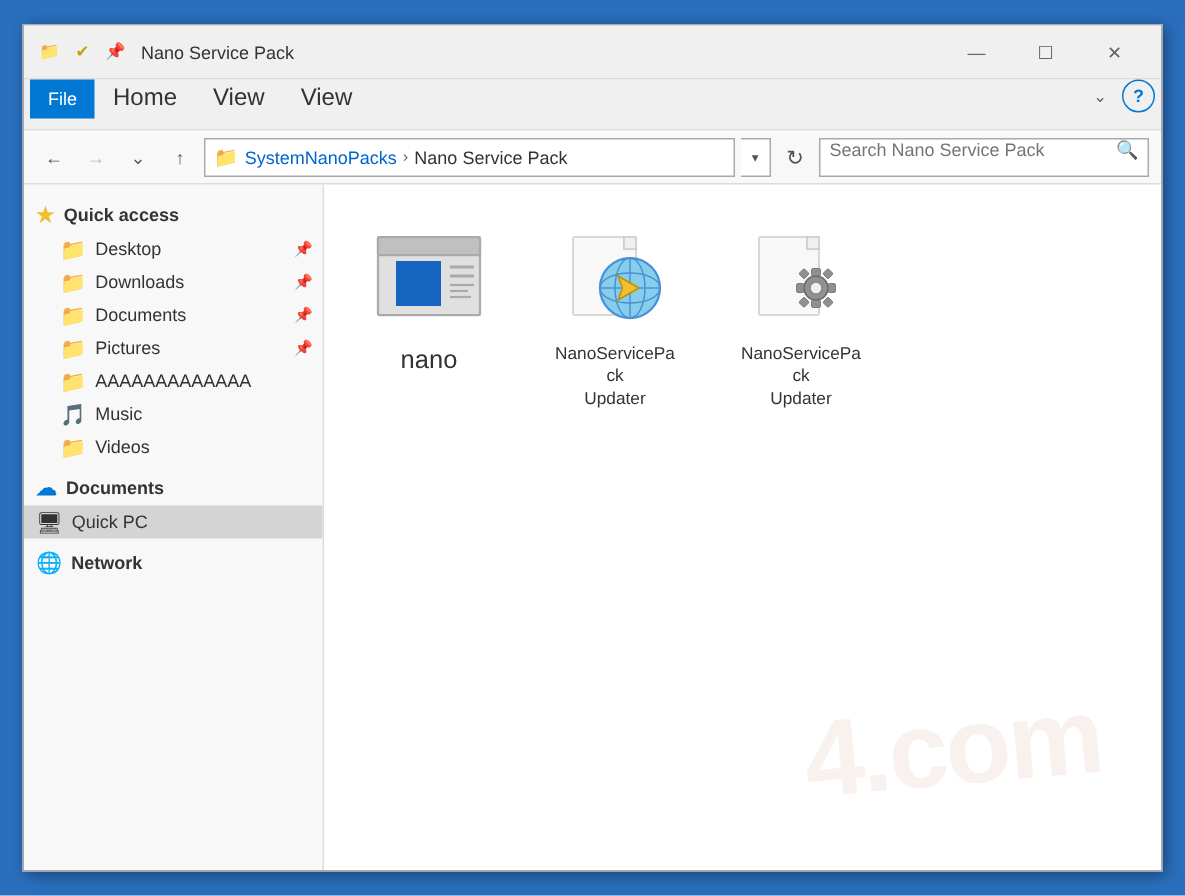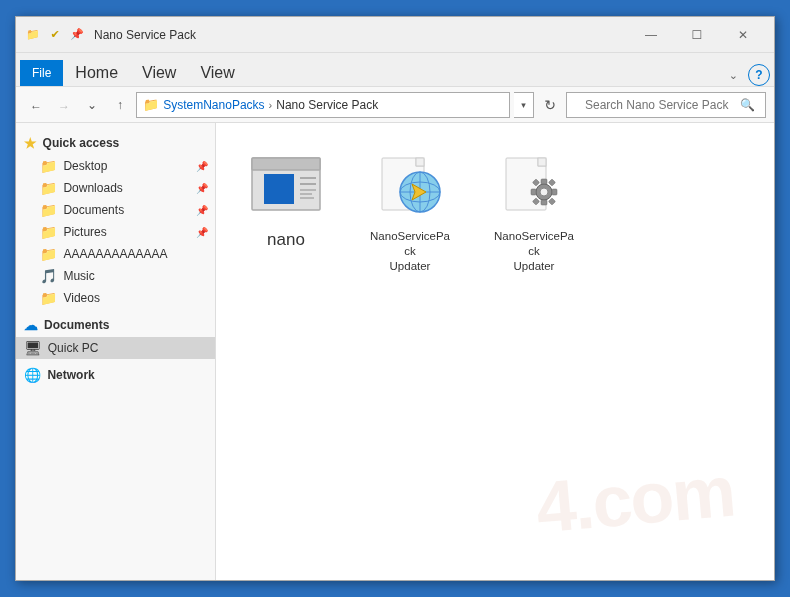--- a/index.html
+++ b/index.html
@@ -70,21 +70,21 @@
       display: flex;
       align-items: center;
       justify-content: center;
     }
 
     
     .menu-bar {
       height: 34px;
       background: #f0f0f0;
       display: flex;
-      align-items: flex-end;
+      align-items: flex-start;
       padding: 0 4px;
       border-bottom: 1px solid #ddd;
     }
     .menu-file {
       background: #0078d4;
       color: white;
       padding: 5px 12px;
       font-size: 12px;
       cursor: pointer;
       height: 26px;
@@ -197,27 +197,27 @@
       background: none;
       border: none;
       cursor: pointer;
       color: #555;
       font-size: 14px;
       display: flex;
       align-items: center;
       justify-content: center;
     }
     .search-box {
-      width: 200px;
+      width: 220px;
       height: 26px;
       background: white;
       border: 1px solid #aaa;
       display: flex;
-      align-items: center;
-      padding: 0 18px;
+      align-items: flex-start;
+      padding: 0 6px;
     }
     .search-input {
       border: none;
       outline: none;
       font-size: 12px;
       color: #999;
       flex: 1;
       background: transparent;
     }
     .search-icon-btn {

